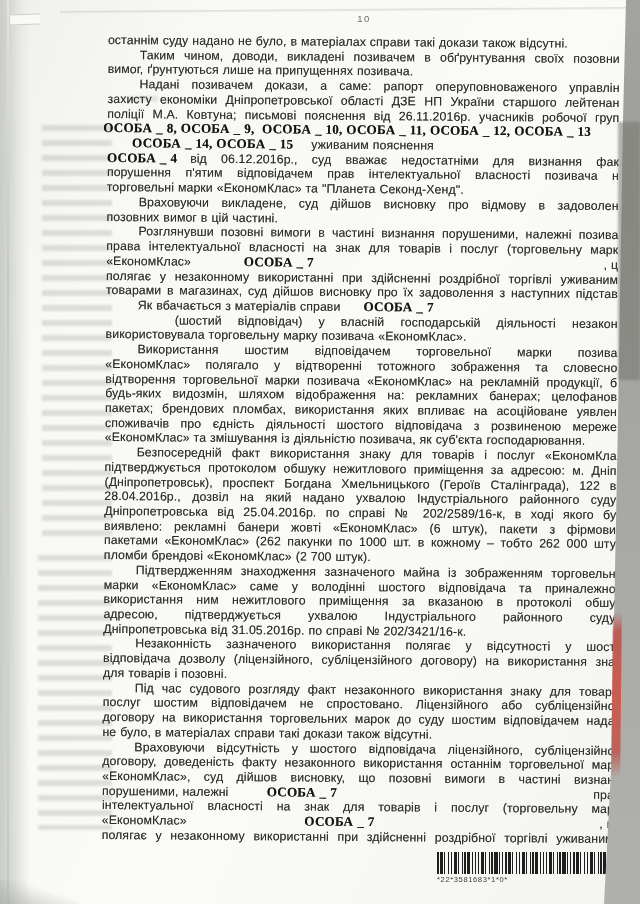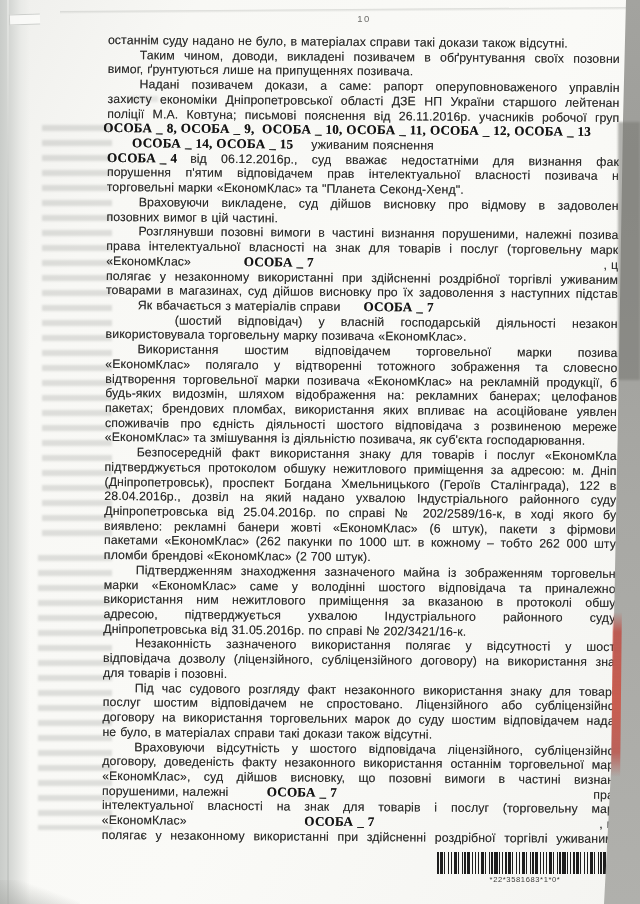--- a/index.html
+++ b/index.html
@@ -90,21 +90,21 @@
   #barcode{position:absolute;left:437px;top:852px;width:176px;}
   #barcode-bars{
     height:22px;
     background:repeating-linear-gradient(90deg,
       #1e1e1e 0px,#1e1e1e 1.6px,#f6f6f3 1.6px,#f6f6f3 3px,
       #1e1e1e 3px,#1e1e1e 6.2px,#f6f6f3 6.2px,#f6f6f3 7.4px,
       #1e1e1e 7.4px,#1e1e1e 8.4px,#f6f6f3 8.4px,#f6f6f3 11px,
       #1e1e1e 11px,#1e1e1e 12px,#f6f6f3 12px,#f6f6f3 13.6px);
   }
   #barcode-label{
-    text-align:center;font-size:7.6px;color:#3a3a38;letter-spacing:.6px;margin-top:1px;
+    text-align:left;font-size:7.6px;color:#3a3a38;letter-spacing:.6px;margin-top:1px;
     font-family:"Liberation Sans",sans-serif;
   }
 </style>
 </head>
 <body>
 
 <div id="page">
   <div id="bleed1" class="bleed"></div>
   <div id="bleed2" class="bleed"></div>
   <div id="bleed3" class="bleed"></div>

